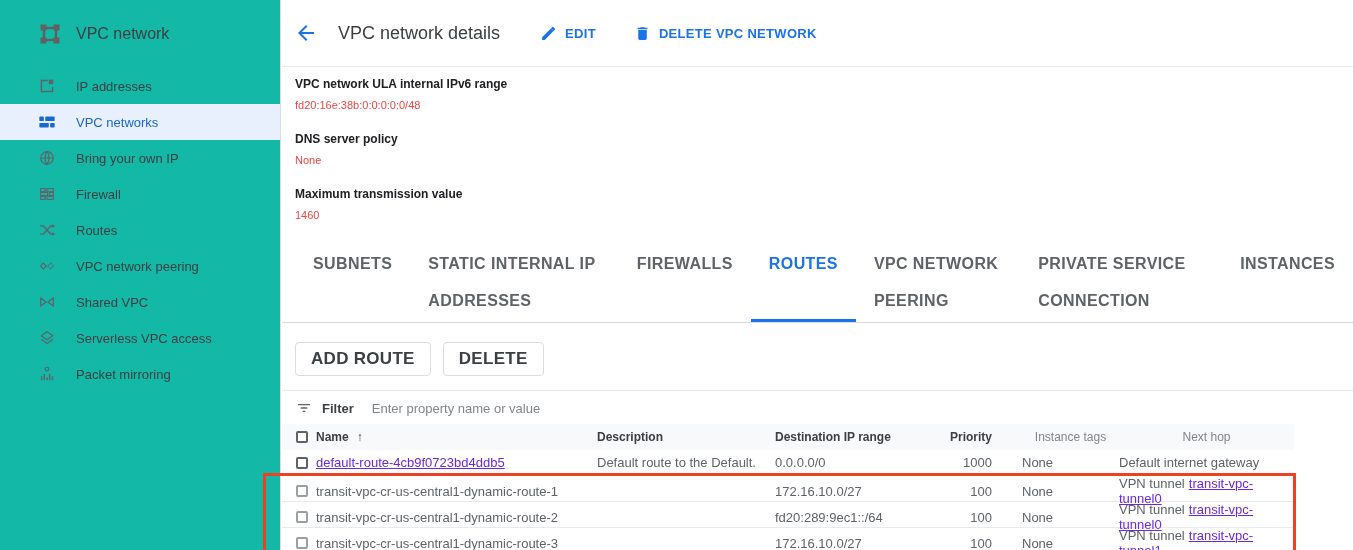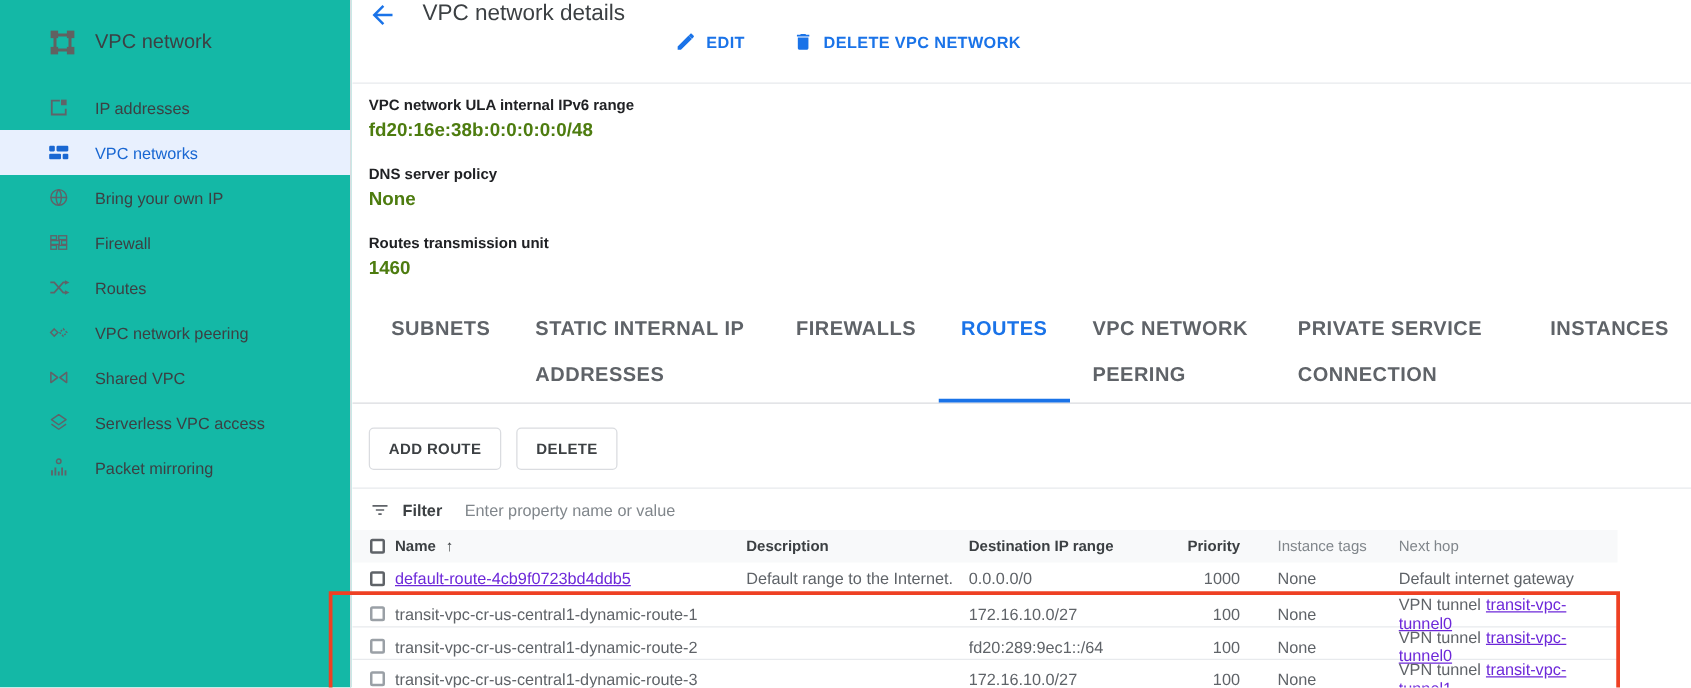--- a/index.html
+++ b/index.html
@@ -14,63 +14,63 @@
   .sidebar-header .logo { width:24px; height:24px; margin-right:14px; flex:0 0 auto; }
   .sidebar-title { font-size:16px; color:#3c4043; }
   .side-item { display:flex; align-items:center; height:36px; padding-left:38px;
     font-size:13px; color:#3c4043; cursor:pointer; }
   .side-item .ic { width:18px; height:18px; margin-right:20px; color:#5f6368; flex:0 0 auto; }
   .side-item.selected { background:#e8f0fe; color:#1967d2; }
   .side-item.selected .ic { color:#1967d2; }
 
   
   .main { position:absolute; left:282px; top:0; right:0; bottom:0; }
-  .main-header { display:flex; height:67px; padding-left:12px;
+  .main-header { display:flex; align-items:center; height:67px; padding-left:12px;
     border-bottom:1px solid #e8eaed; }
   .back-btn { width:24px; height:24px; cursor:pointer; flex:0 0 auto; }
   .page-title { font-size:18px; color:#3c4043; margin-left:20px; }
   .hdr-action { display:flex; align-items:center; color:#1a73e8; font-size:13px;
     font-weight:bold; letter-spacing:.3px; cursor:pointer; }
   .hdr-action .aic { width:17px; height:17px; margin-right:8px; }
   .act-edit { margin-left:40px; }
   .act-delete { margin-left:38px; }
 
   .details { padding:9px 0 0 13px; }
   .field { margin-bottom:17px; }
   .field-label { font-size:12px; font-weight:bold; color:#202124; line-height:17px; margin-bottom:3px; }
-  .field-value { font-size:15px; color:#4d7c0f; line-height:18px;font-weight:bold; }
+  .field-value { font-size:11px; color:#ef4444; line-height:18px; }
 
   
   .tabs { display:flex; margin-top:21px; border-bottom:1px solid #dadce0; padding-left:13px; }
   .tab { font-size:16px; font-weight:bold; letter-spacing:.4px; color:#5f6368;
     padding:0 18px; line-height:37px; cursor:pointer; border-bottom:3px solid transparent; }
   .tab.active { color:#1a73e8; border-bottom-color:#1a73e8; }
 
   
   .btn-row { margin:19px 0 0 13px; display:flex; }
   .btn { display:inline-flex; align-items:center; height:34px; padding:0 15px;
-    border:1px solid #dadce0; border-radius:4px; background:#fff; font-size:12px;
+    border:1px solid #dadce0; border-radius:4px; background:#fff; font-size:17px;
     font-weight:bold; letter-spacing:.3px; color:#3c4043; margin-right:12px; cursor:pointer; }
 
   .hr { border-bottom:1px solid #e8eaed; margin-top:14px; }
 
   
   .filter-row { display:flex; align-items:center; padding:9px 0 8px 14px; }
   .filter-ic { width:16px; height:16px; color:#5f6368; margin-right:10px; }
   .filter-label { font-size:13px; font-weight:bold; color:#3c4043; margin-right:18px; }
   .filter-input { border:0; outline:0; font-size:13px; color:#3c4043; width:400px;
     font-family:inherit; }
   .filter-input::placeholder { color:#80868b; }
 
   
   .table { position:relative; width:1012px; }
   .trow { display:grid; grid-template-columns:34px 281px 178px 160px 57px 127px 1fr;
     align-items:center; height:26px; font-size:13px; color:#5f6368; }
   .thead { background:#f8f9fa; font-size:12px; color:#3c4043; font-weight:bold; }
-  .thead .muted { color:#80868b; font-weight:normal; }
+  .thead .muted { color:#80868b; font-weight:normal;text-align:center; }
   .trow.body-row { border-bottom:1px solid #e8eaed; }
   .cell-cb { padding-left:14px; }
   .cb { display:block; width:12px; height:12px; border:2px solid #5f6368;
     border-radius:2px; background:#fff; cursor:pointer; }
   .body-row.hl .cb { border-color:#9aa0a6; }
   .cell-right { text-align:right; }
   .cell-itags { padding-left:30px; }
   .sort-arrow { margin-left:8px; font-weight:bold; color:#3c4043; }
   a.blue-link { color:#6d28d9; text-decoration:underline; cursor:pointer; }
   .name-plain { color:#5f6368; }
@@ -206,21 +206,21 @@
     <div class="details">
       <div class="field">
         <div class="field-label">VPC network ULA internal IPv6 range</div>
         <div class="field-value">fd20:16e:38b:0:0:0:0:0/48</div>
       </div>
       <div class="field">
         <div class="field-label">DNS server policy</div>
         <div class="field-value">None</div>
       </div>
       <div class="field">
-        <div class="field-label">Routes transmission unit</div>
+        <div class="field-label">Maximum transmission value</div>
         <div class="field-value">1460</div>
       </div>
     </div>
 
     <div class="tabs" id="tabs">
         <div class="tab">SUBNETS</div>
         <div class="tab">STATIC INTERNAL IP ADDRESSES</div>
         <div class="tab">FIREWALLS</div>
         <div class="tab active">ROUTES</div>
         <div class="tab">VPC NETWORK PEERING</div>
@@ -258,21 +258,21 @@
         <span class="cell-right">Priority</span>
         <span class="cell-itags muted">Instance tags</span>
         <span class="muted">Next hop</span>
       </div>
       <div id="tbody">
           <div class="trow body-row">
             <span class="cell-cb">
               <span class="cb"></span>
             </span>
             <span><a class="blue-link">default-route-4cb9f0723bd4ddb5</a></span>
-            <span>Default range to the Internet.</span>
+            <span>Default route to the Default.</span>
             <span>0.0.0.0/0</span>
             <span class="cell-right">1000</span>
             <span class="cell-itags">None</span>
             <span><span class="nh-prefix">Default internet gateway</span></span>
           </div>
           <div class="trow body-row hl">
             <span class="cell-cb">
               <span class="cb"></span>
             </span>
             <span><span class="name-plain">transit-vpc-cr-us-central1-dynamic-route-1</span></span>

